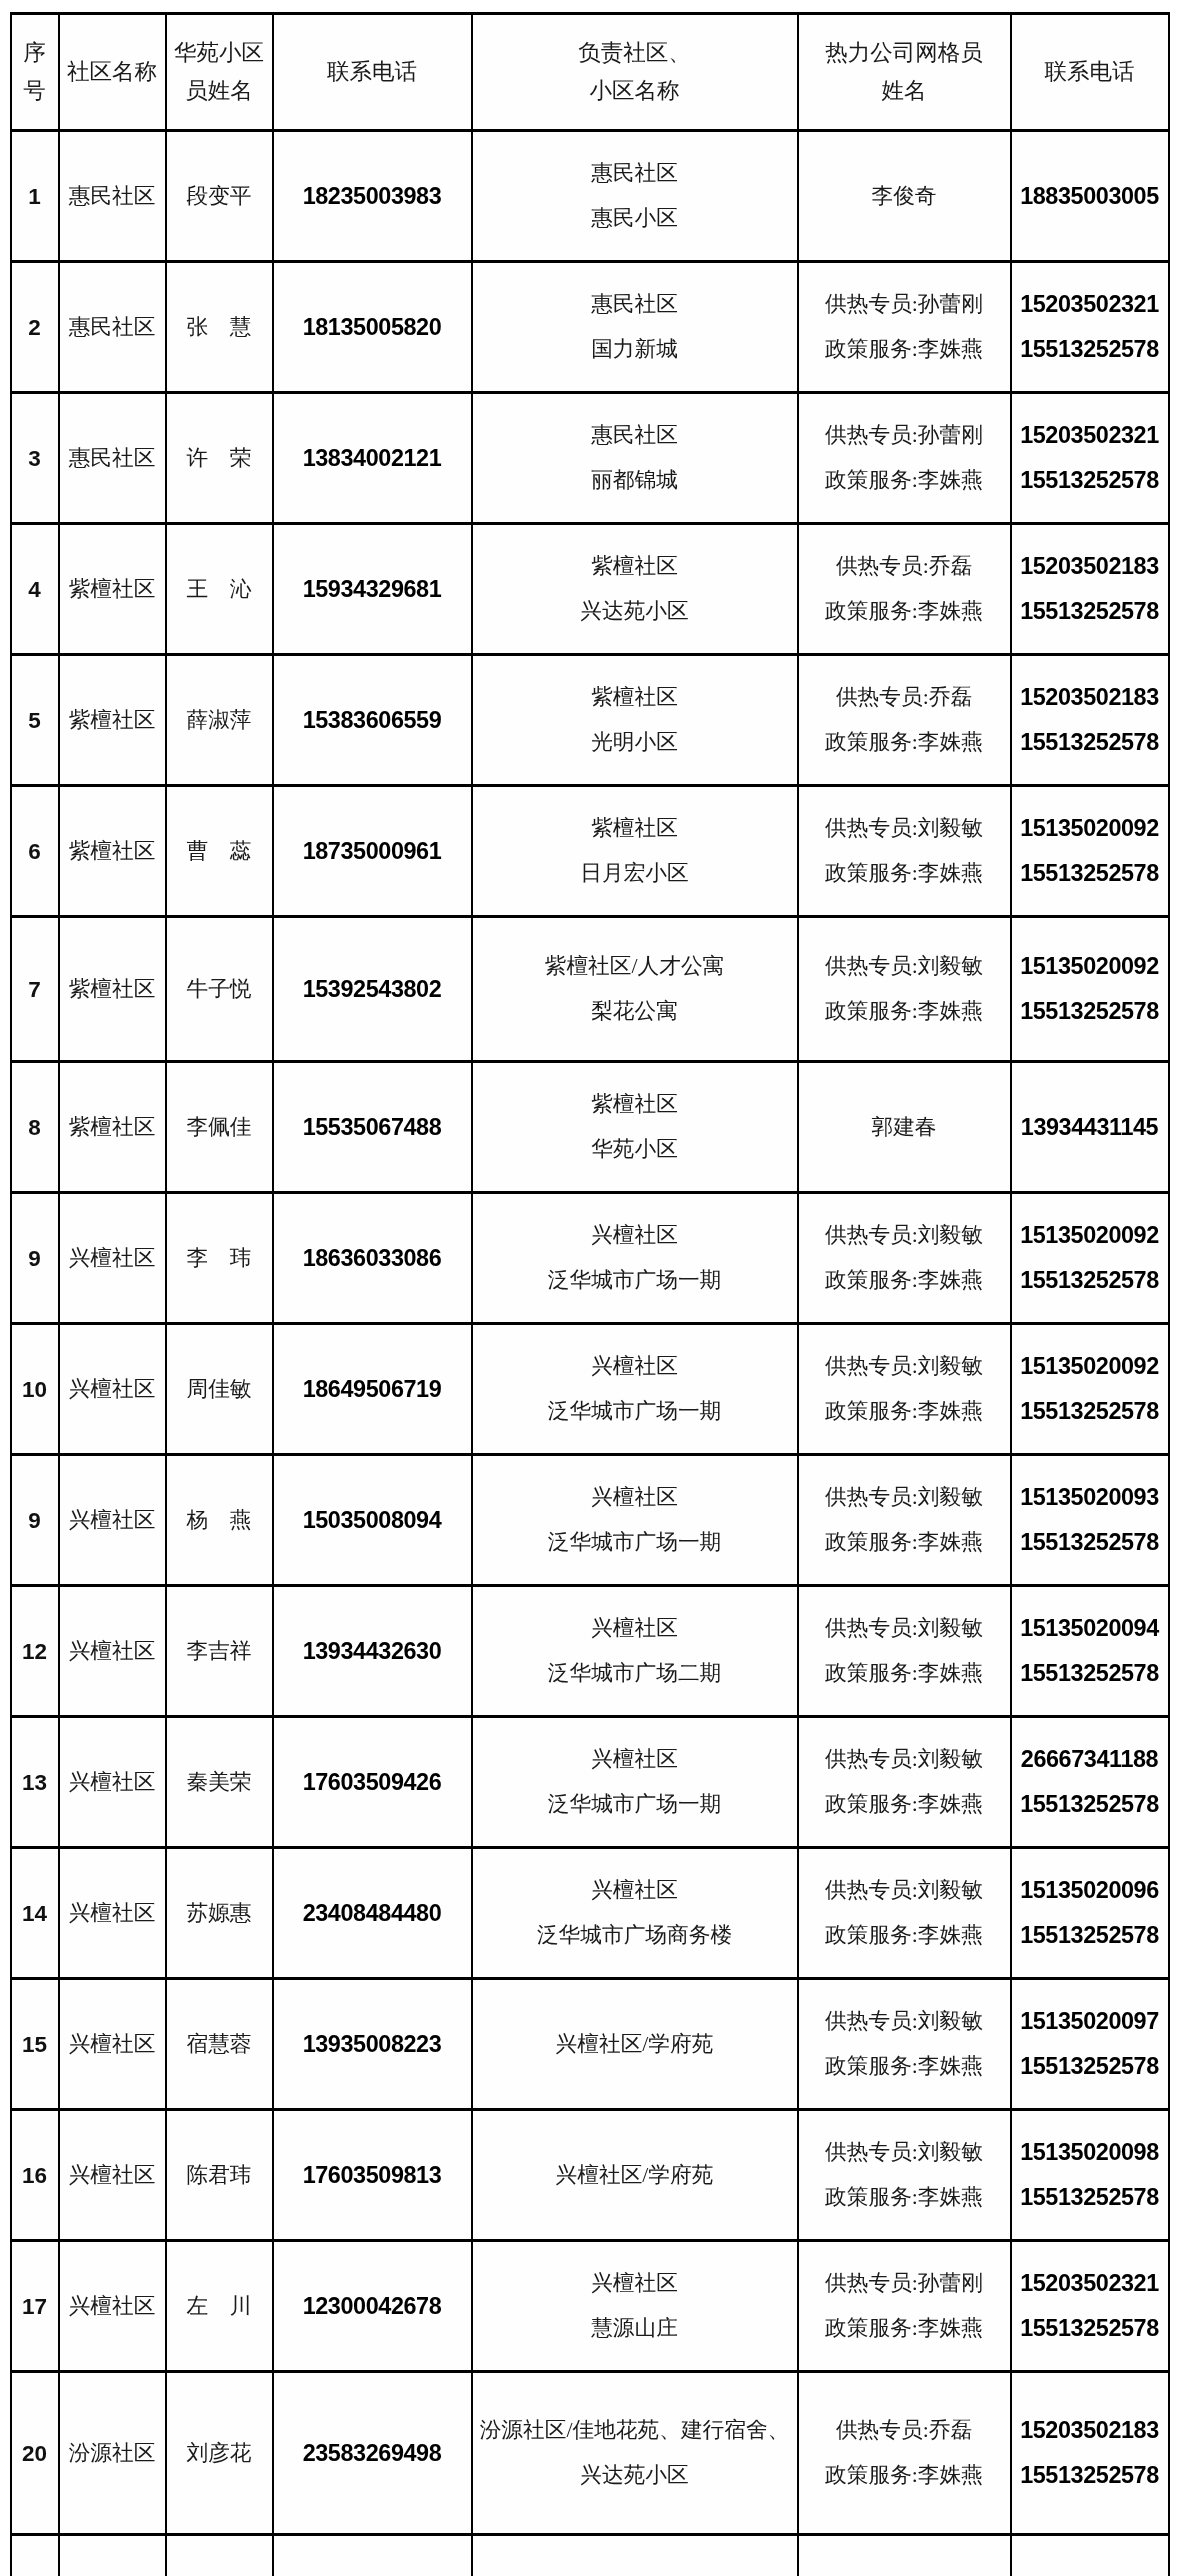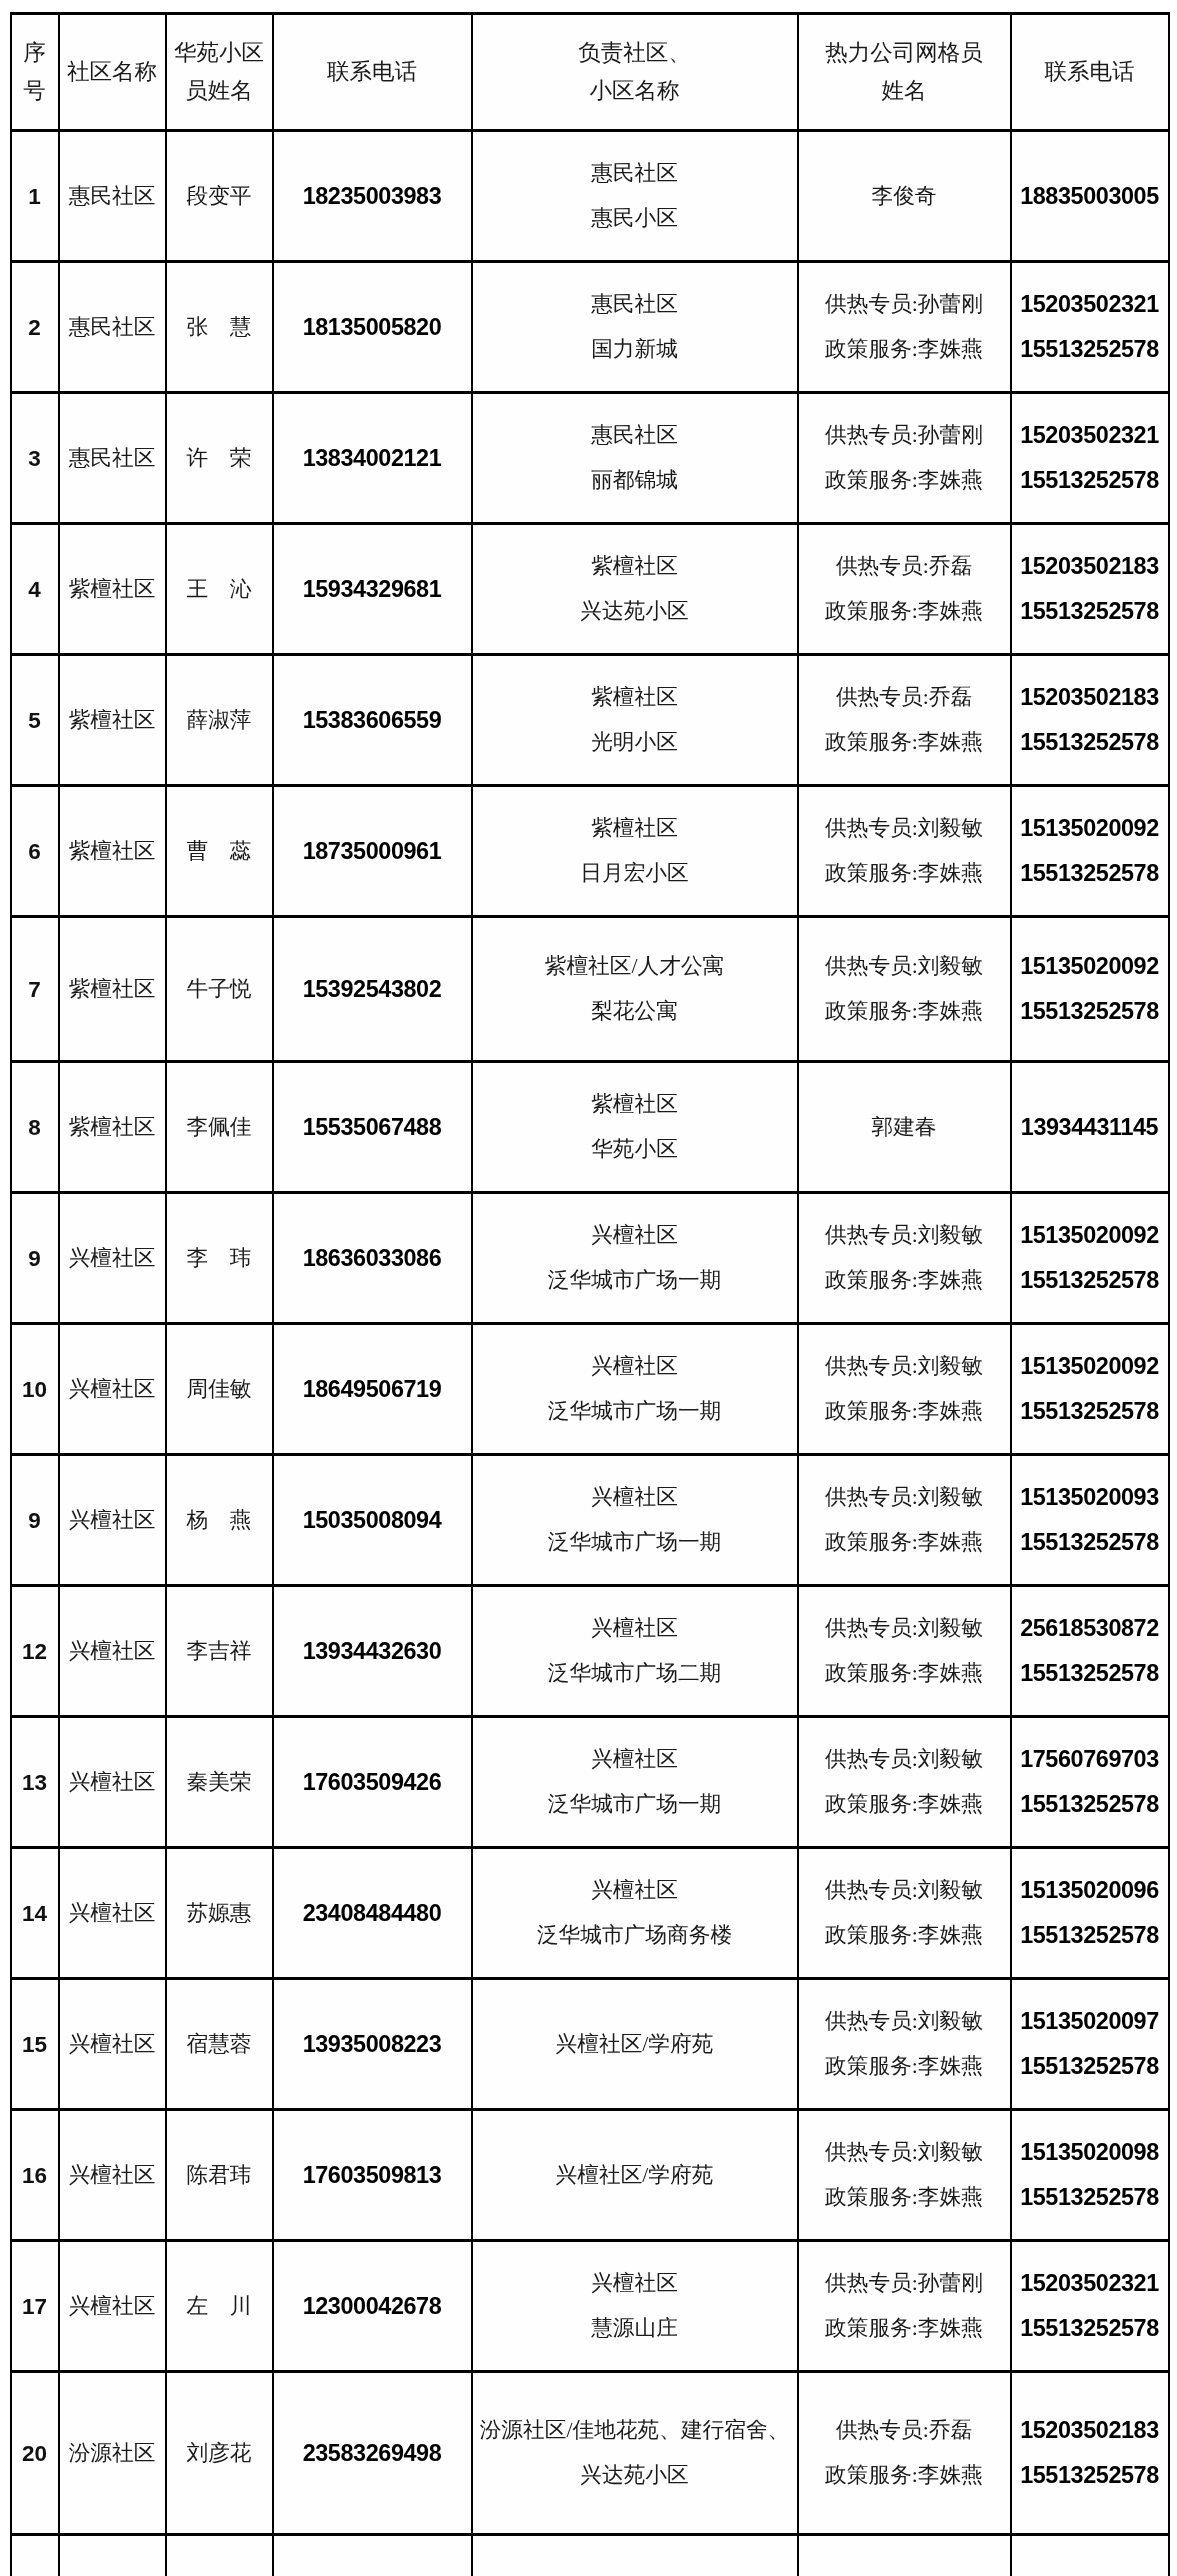--- a/index.html
+++ b/index.html
@@ -229,33 +229,33 @@
         </tr>
         <tr>
           <td class="no-cell">12</td>
           <td>兴檀社区</td>
           <td>李吉祥</td>
           <td class="num">13934432630</td>
           <td>兴檀社区
 泛华城市广场二期</td>
           <td>供热专员:刘毅敏
 政策服务:李姝燕</td>
-          <td class="num">25618530872
+          <td class="num">15135020094
 15513252578</td>
         </tr>
         <tr>
           <td class="no-cell">13</td>
           <td>兴檀社区</td>
           <td>秦美荣</td>
           <td class="num">17603509426</td>
           <td>兴檀社区
 泛华城市广场一期</td>
           <td>供热专员:刘毅敏
 政策服务:李姝燕</td>
-          <td class="num">17560769703
+          <td class="num">26667341188
 15513252578</td>
         </tr>
         <tr>
           <td class="no-cell">14</td>
           <td>兴檀社区</td>
           <td>苏嫄惠</td>
           <td class="num">23408484480</td>
           <td>兴檀社区
 泛华城市广场商务楼</td>
           <td>供热专员:刘毅敏

